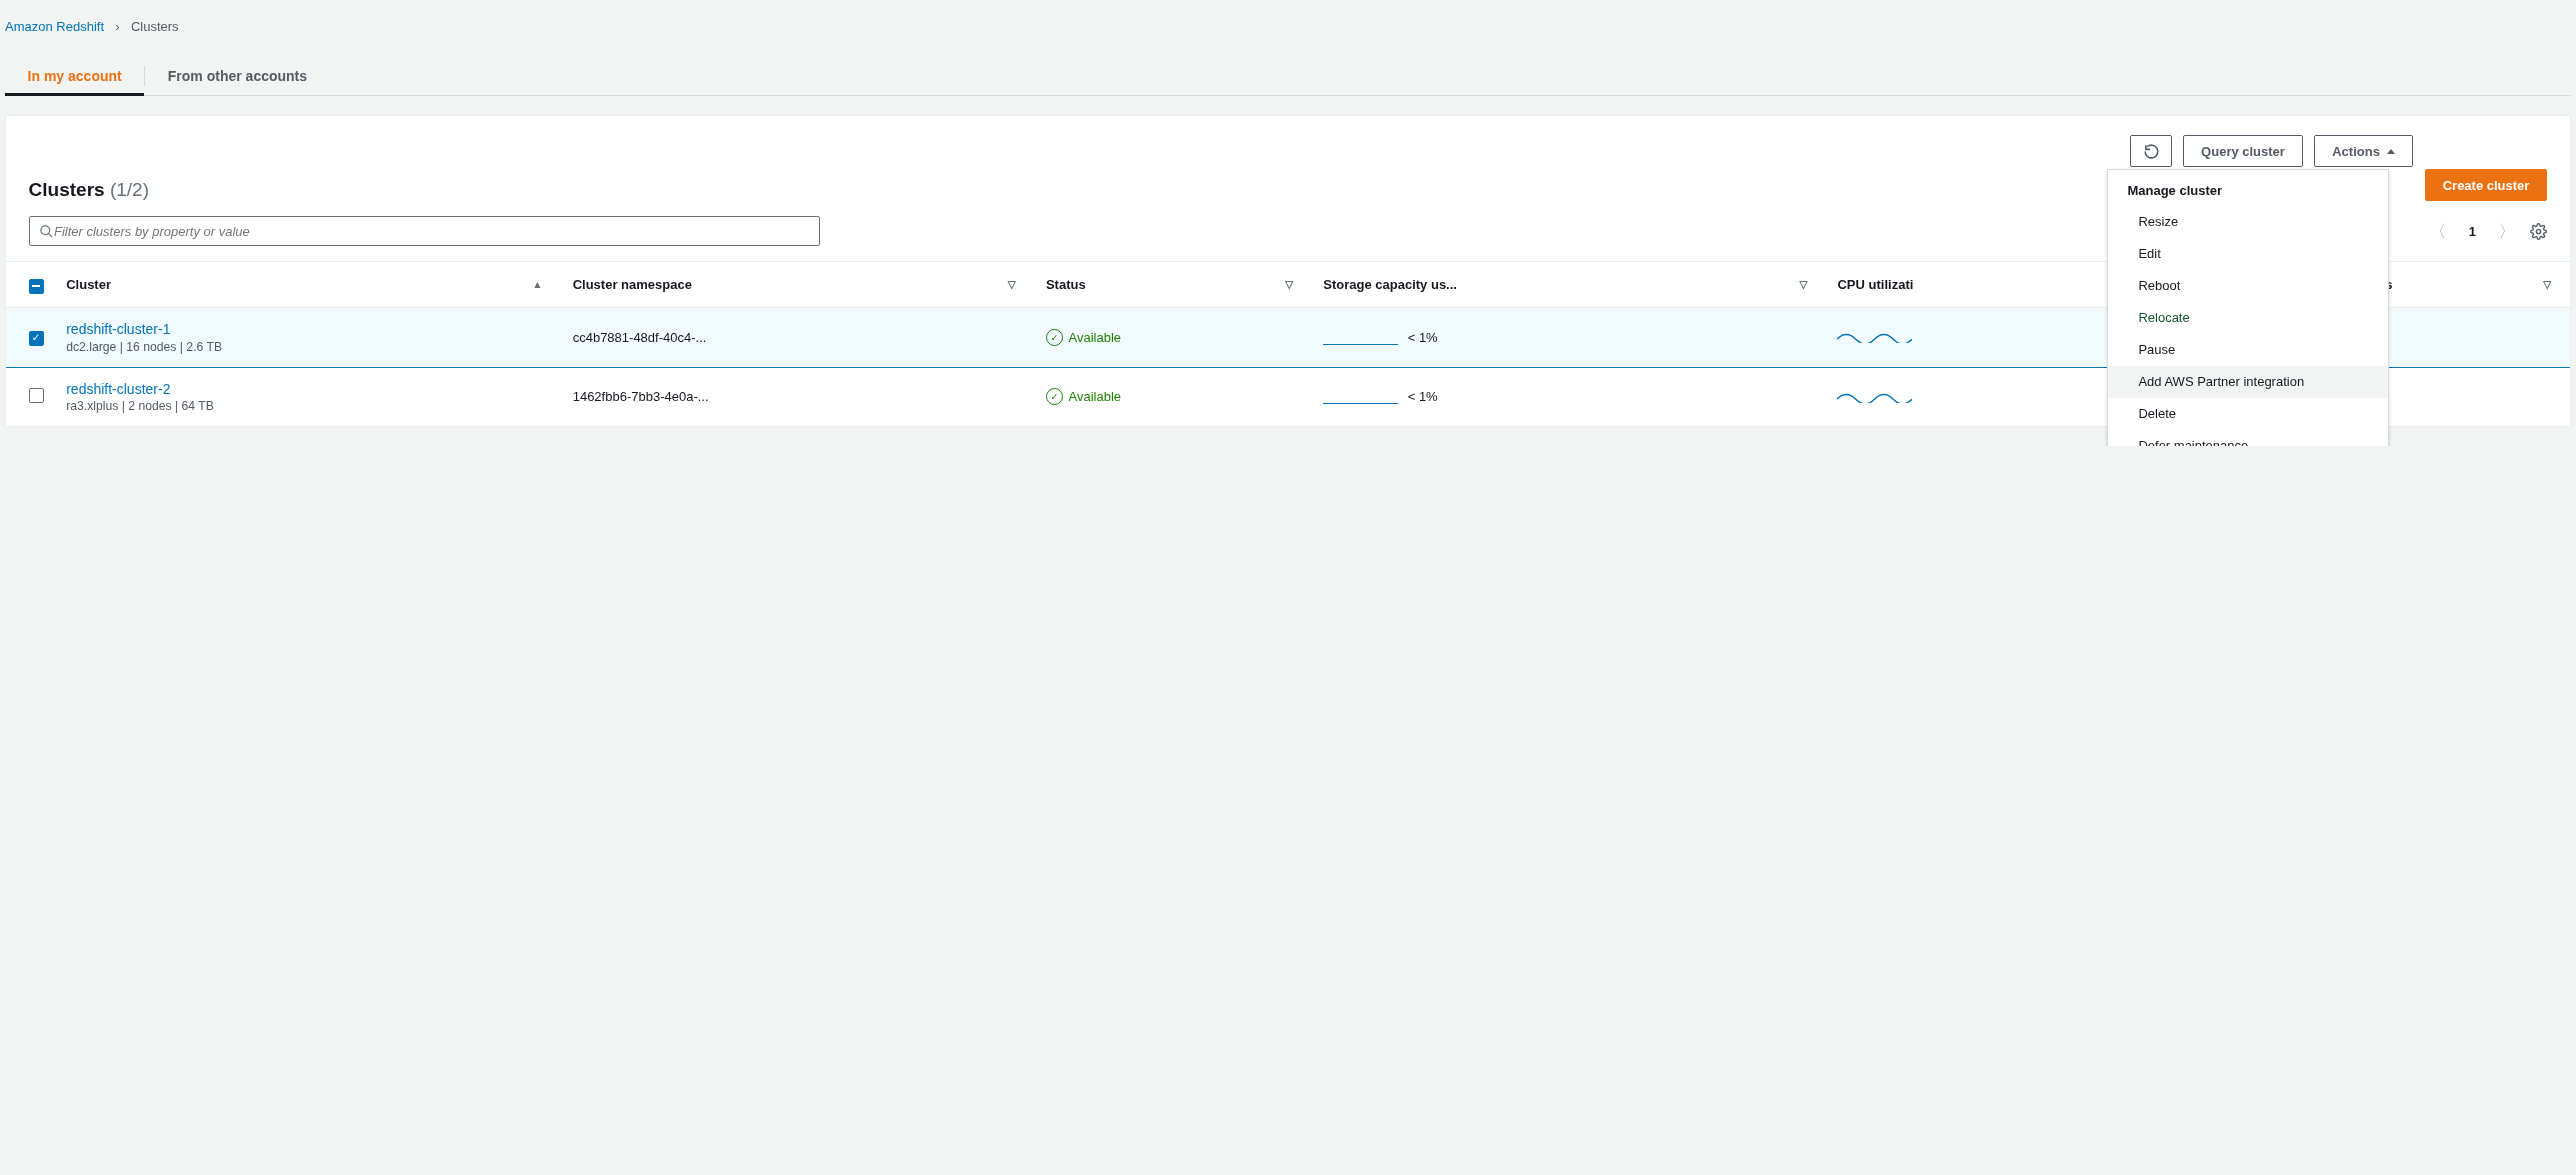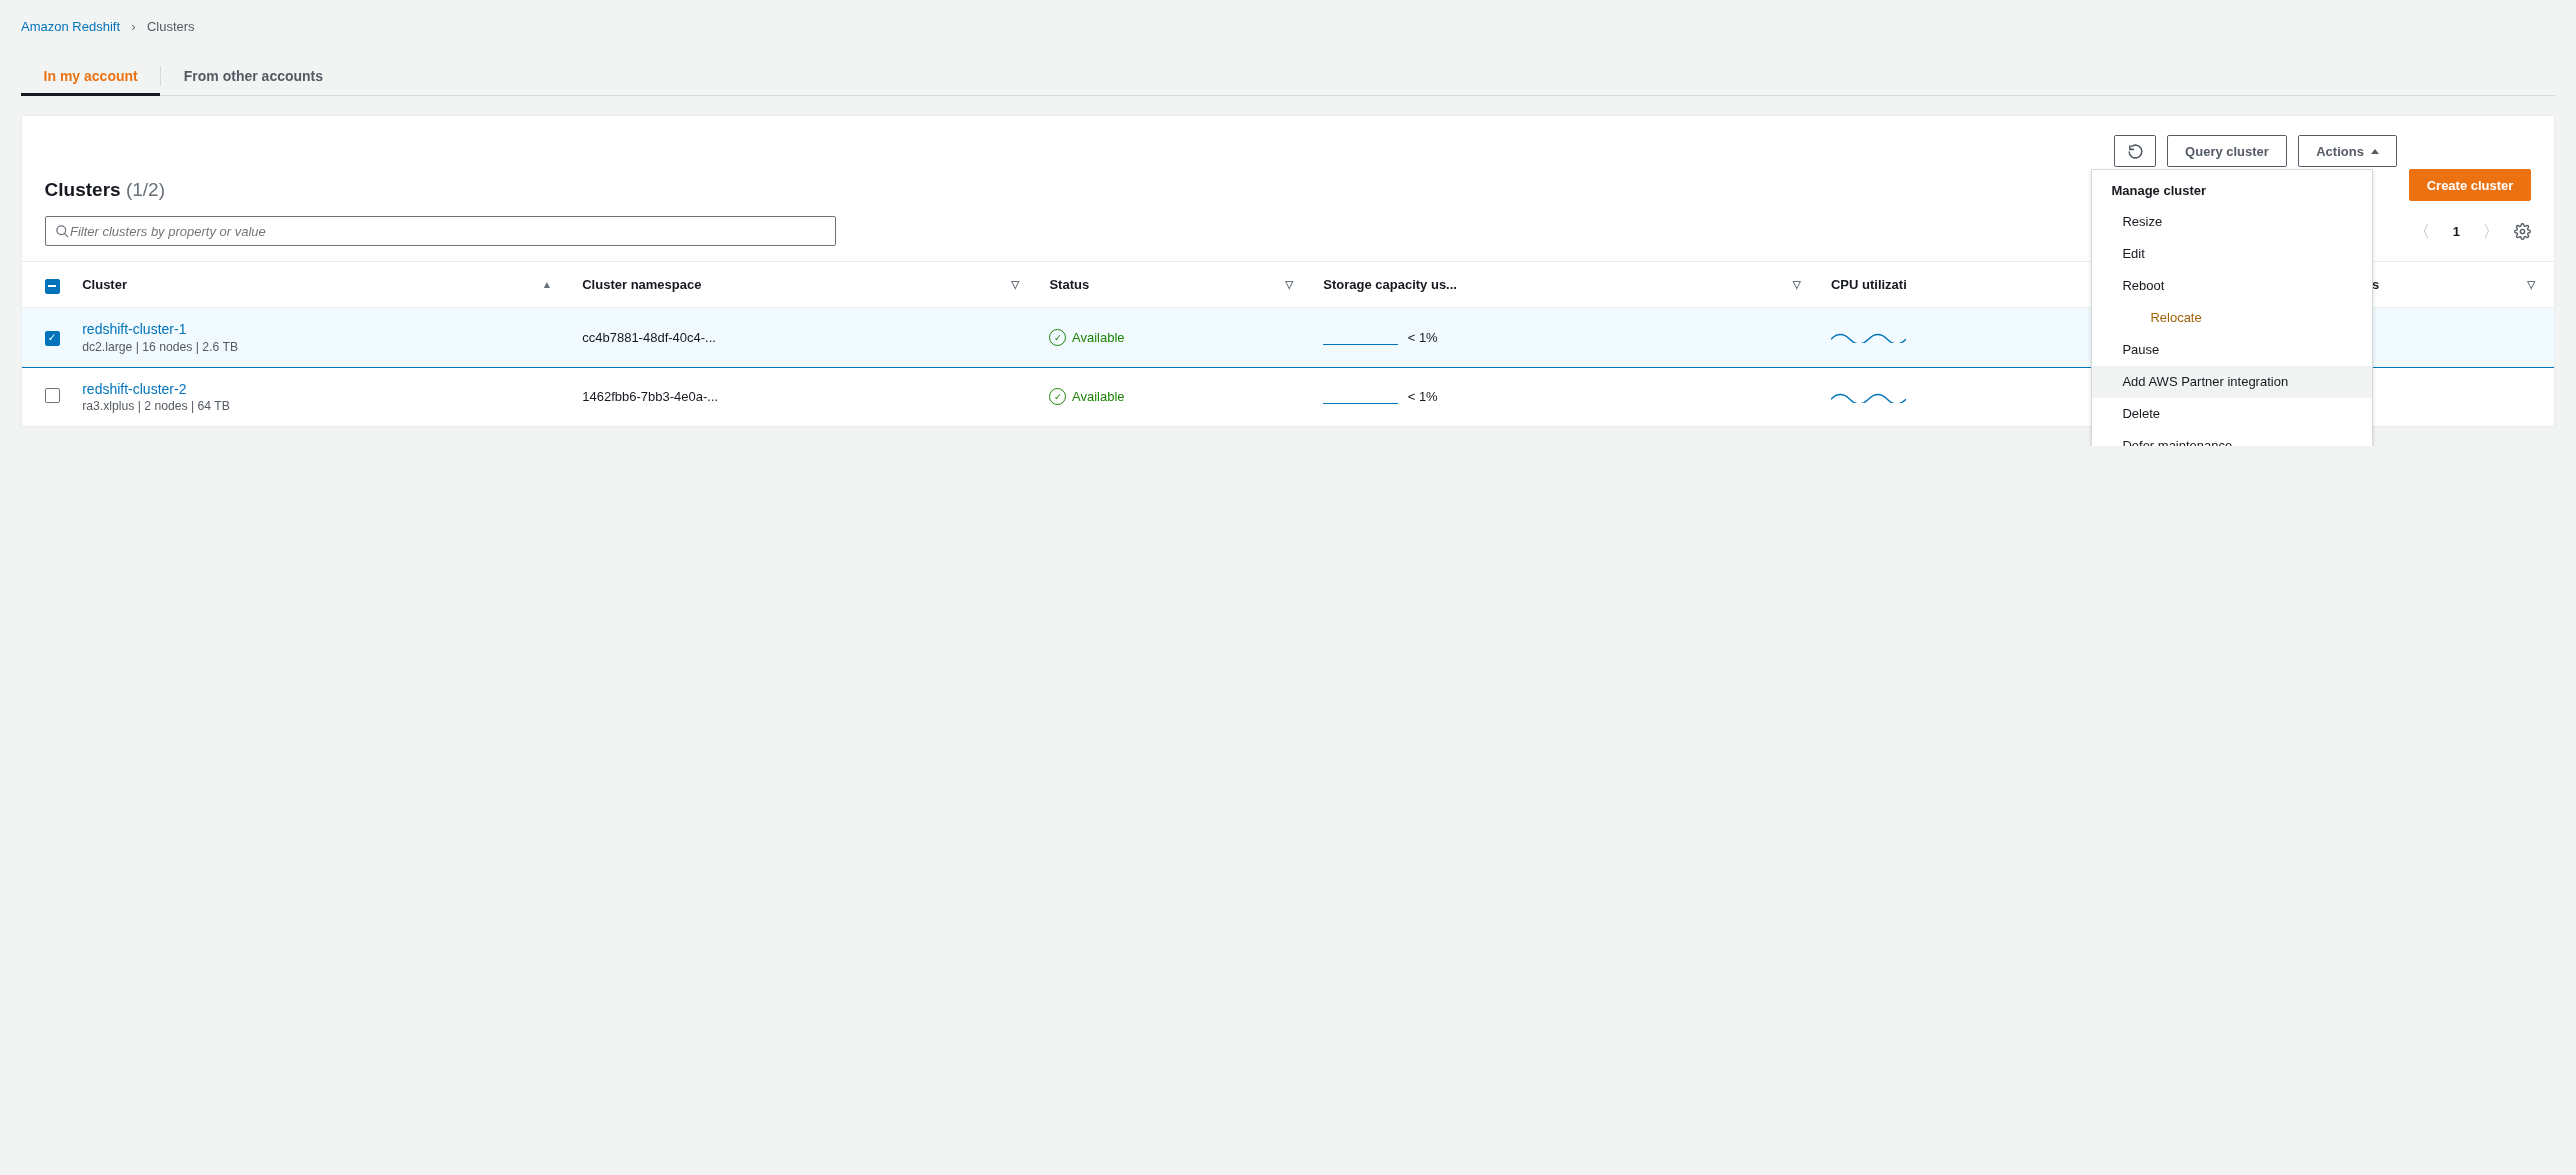--- a/index.html
+++ b/index.html
@@ -3,21 +3,21 @@
 <meta charset="utf-8">
 <style>
 * { box-sizing: border-box; margin: 0; padding: 0; }
 body {
   font-family: "Amazon Ember", "Helvetica Neue", Arial, sans-serif;
   background: #f2f3f3;
   color: #16191f;
   font-size: 13px;
 }
 .page {
-  padding: 19px 21px;
+  padding: 19px 5px;
 }
 .breadcrumb {
   display: flex;
   align-items: center;
   gap: 11.3px;
   margin-bottom: 22.6px;
   font-size: 13px;
 }
 .breadcrumb-link { color: #0073bb; text-decoration: none; }
 .breadcrumb-sep { color: #687078; }
@@ -239,21 +239,21 @@
 .dropdown-header {
   font-weight: 700;
   padding: 13px 19px 7.5px 19px;
   color: #16191f;
 }
 .dropdown-item {
   padding: 8.5px 19px 8.5px 30px;
   cursor: pointer;
   color: #16191f;
 }
-.dropdown-item.disabled { color: #a16207; cursor: default; margin-left: 28px; }
+.dropdown-item.disabled { color: #14532d; cursor: default; }
 .dropdown-item.highlight { background: #f2f3f3; }
 
 .gear-icon svg, .refresh-icon svg, .search-icon svg { display: block; }
 .truncated { overflow: hidden; text-overflow: ellipsis; max-width: 75px; display: inline-block;}
 </style>
 </head>
 <body>
 
 <div class="page">
   <div class="breadcrumb">

